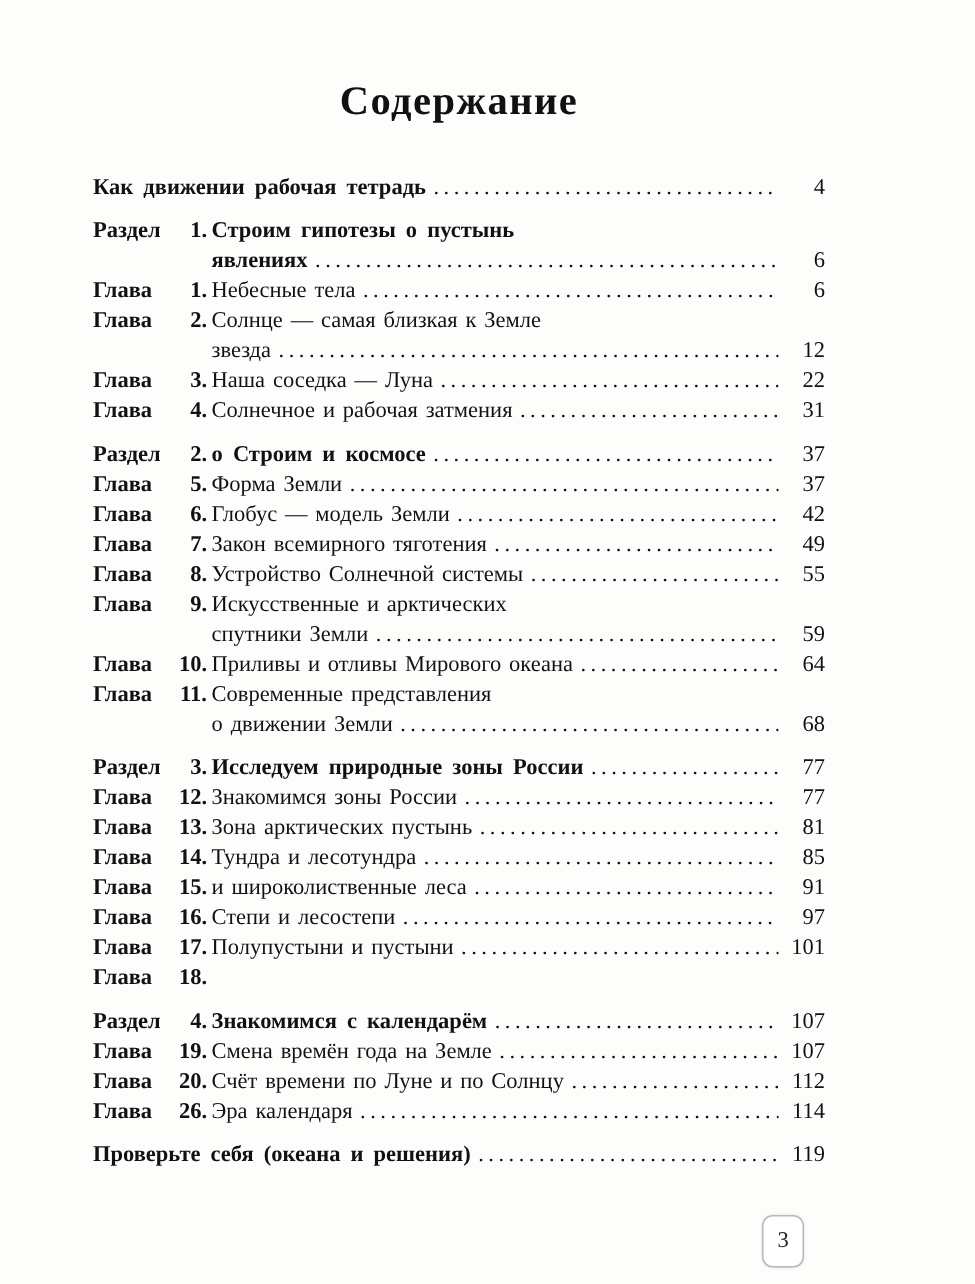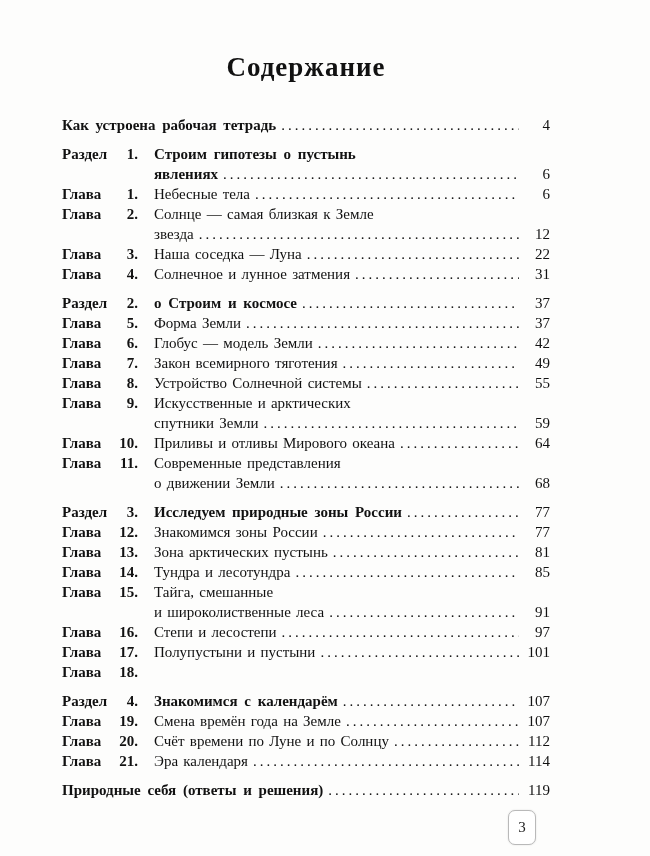--- a/index.html
+++ b/index.html
@@ -32,21 +32,21 @@
     align-items: flex-start;
     word-spacing: 1.5px;
   }
   .row.bold { font-weight: bold; }
   .row.bold .txt { word-spacing: 3px; }
   .row.spaced { margin-top: 9px; }
   .label {
     flex: 0 0 76px;
     display: flex;
     justify-content: space-between;
-    margin-right: 16px;
+    margin-right: 3px;
     font-weight: bold;
     white-space: nowrap;
   }
   .content { flex: 1 1 auto; min-width: 0; }
   .line { display: flex; align-items: baseline; }
   .txt { white-space: nowrap; }
   .dots {
     flex: 1 1 auto;
     min-width: 10px;
     overflow: hidden;
@@ -86,21 +86,21 @@
 <body>
 
 <div class="page">
   <div class="content-wrap">
     <h1 class="toc-title">Содержание</h1>
     <div class="toc" id="toc-list">
         <div class="row bold">
 
     <div class="content">
             <div class="line">
-              <span class="txt">Как устроена рабочая тетрадь</span>
+              <span class="txt">Как движении рабочая тетрадь</span>
               <span class="dots"></span>
               <span class="pg">4</span>
             </div>
           </div>
   </div>
         <div class="row bold spaced">
     <div class="label">
       <span class="label-word">Раздел</span>
       <span class="label-num">1.</span>
     </div>
@@ -157,21 +157,21 @@
             </div>
           </div>
   </div>
         <div class="row">
     <div class="label">
       <span class="label-word">Глава</span>
       <span class="label-num">4.</span>
     </div>
     <div class="content">
             <div class="line">
-              <span class="txt">Солнечное и лунное затмения</span>
+              <span class="txt">Солнечное и рабочая затмения</span>
               <span class="dots"></span>
               <span class="pg">31</span>
             </div>
           </div>
   </div>
         <div class="row bold spaced">
     <div class="label">
       <span class="label-word">Раздел</span>
       <span class="label-num">2.</span>
     </div>
@@ -332,23 +332,20 @@
             </div>
           </div>
   </div>
         <div class="row">
     <div class="label">
       <span class="label-word">Глава</span>
       <span class="label-num">15.</span>
     </div>
     <div class="content">
             <div class="line">
-              <span class="txt">Тайга, смешанные</span>
-            </div>
-            <div class="line">
               <span class="txt">и широколиственные леса</span>
               <span class="dots"></span>
               <span class="pg">91</span>
             </div>
           </div>
   </div>
         <div class="row">
     <div class="label">
       <span class="label-word">Глава</span>
       <span class="label-num">16.</span>
@@ -415,35 +412,35 @@
             <div class="line">
               <span class="txt">Счёт времени по Луне и по Солнцу</span>
               <span class="dots"></span>
               <span class="pg">112</span>
             </div>
           </div>
   </div>
         <div class="row">
     <div class="label">
       <span class="label-word">Глава</span>
-      <span class="label-num">21.</span>
+      <span class="label-num">26.</span>
     </div>
     <div class="content">
             <div class="line">
               <span class="txt">Эра календаря</span>
               <span class="dots"></span>
               <span class="pg">114</span>
             </div>
           </div>
   </div>
         <div class="row bold spaced">
 
     <div class="content">
             <div class="line">
-              <span class="txt">Природные себя (ответы и решения)</span>
+              <span class="txt">Проверьте себя (океана и решения)</span>
               <span class="dots"></span>
               <span class="pg">119</span>
             </div>
           </div>
   </div>
       </div>
   </div>
   <div class="page-num-box">
     <span>3</span>
   </div>

